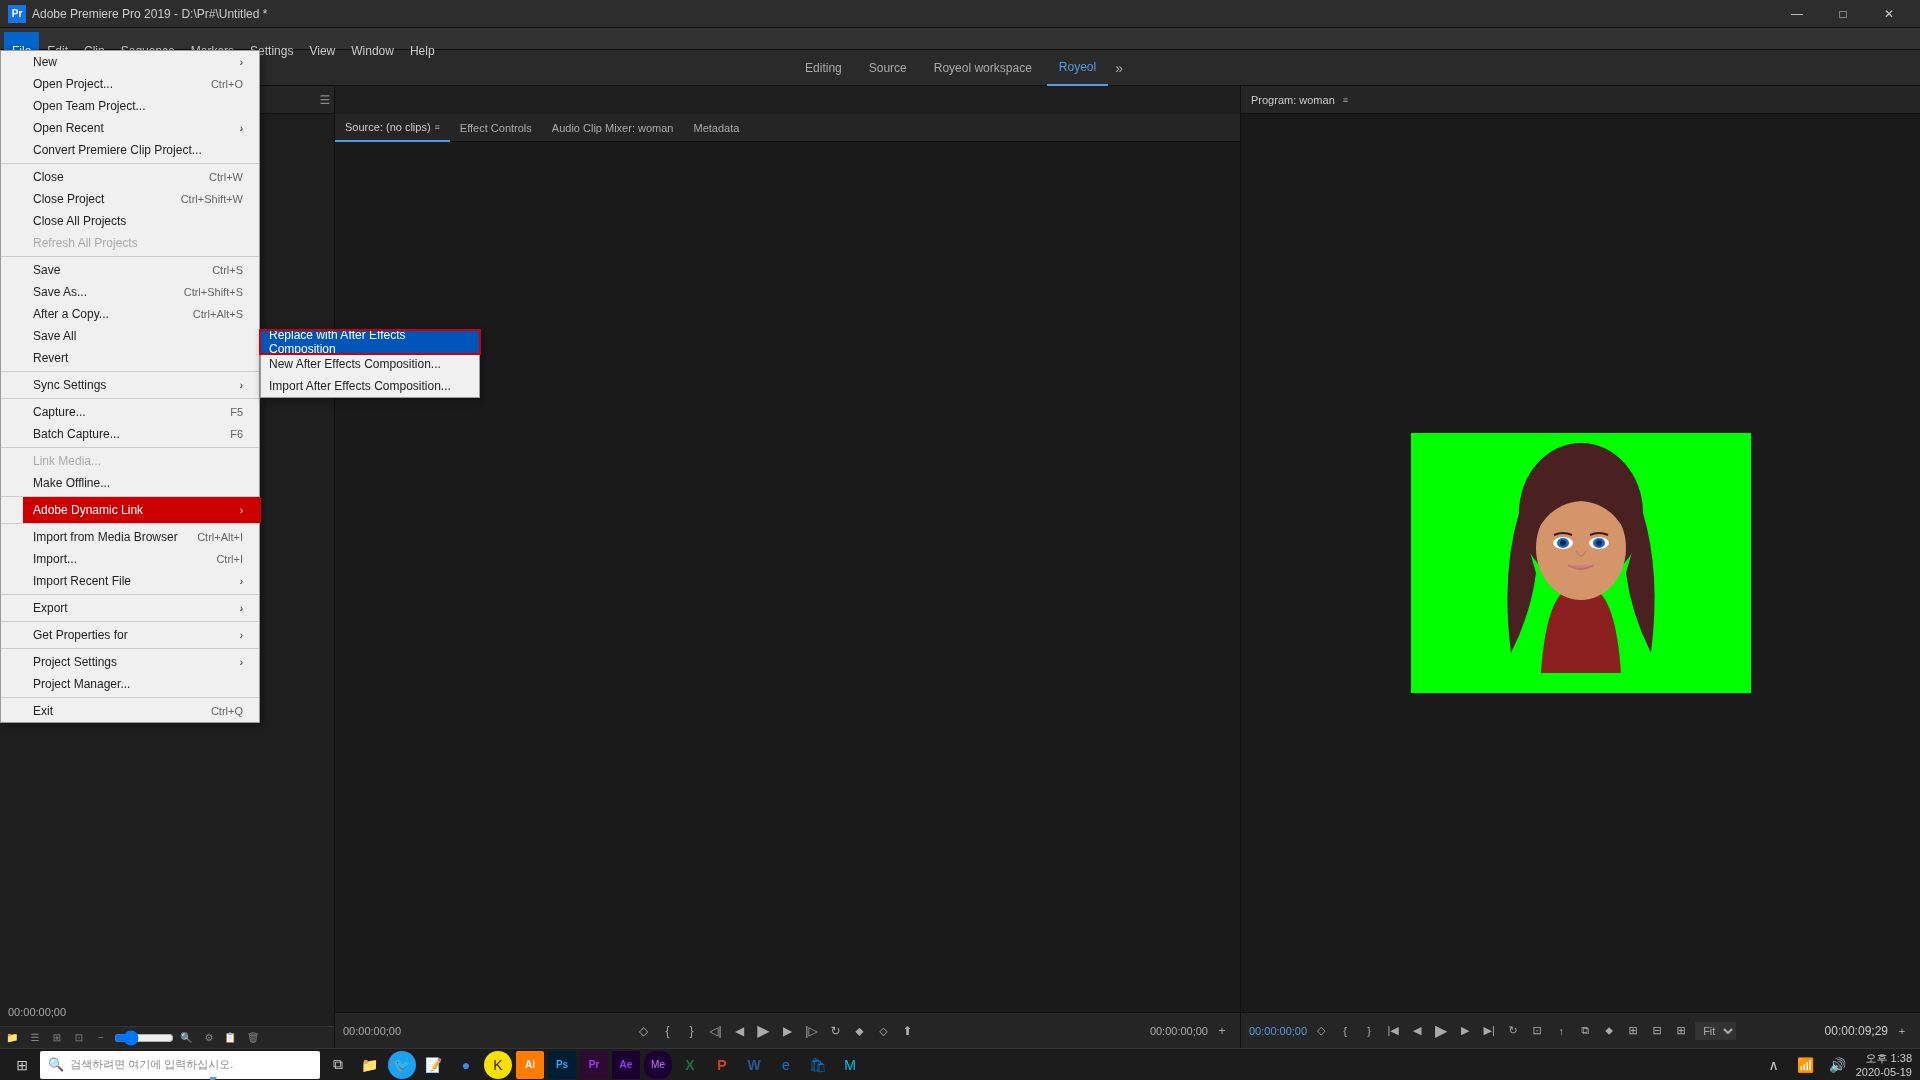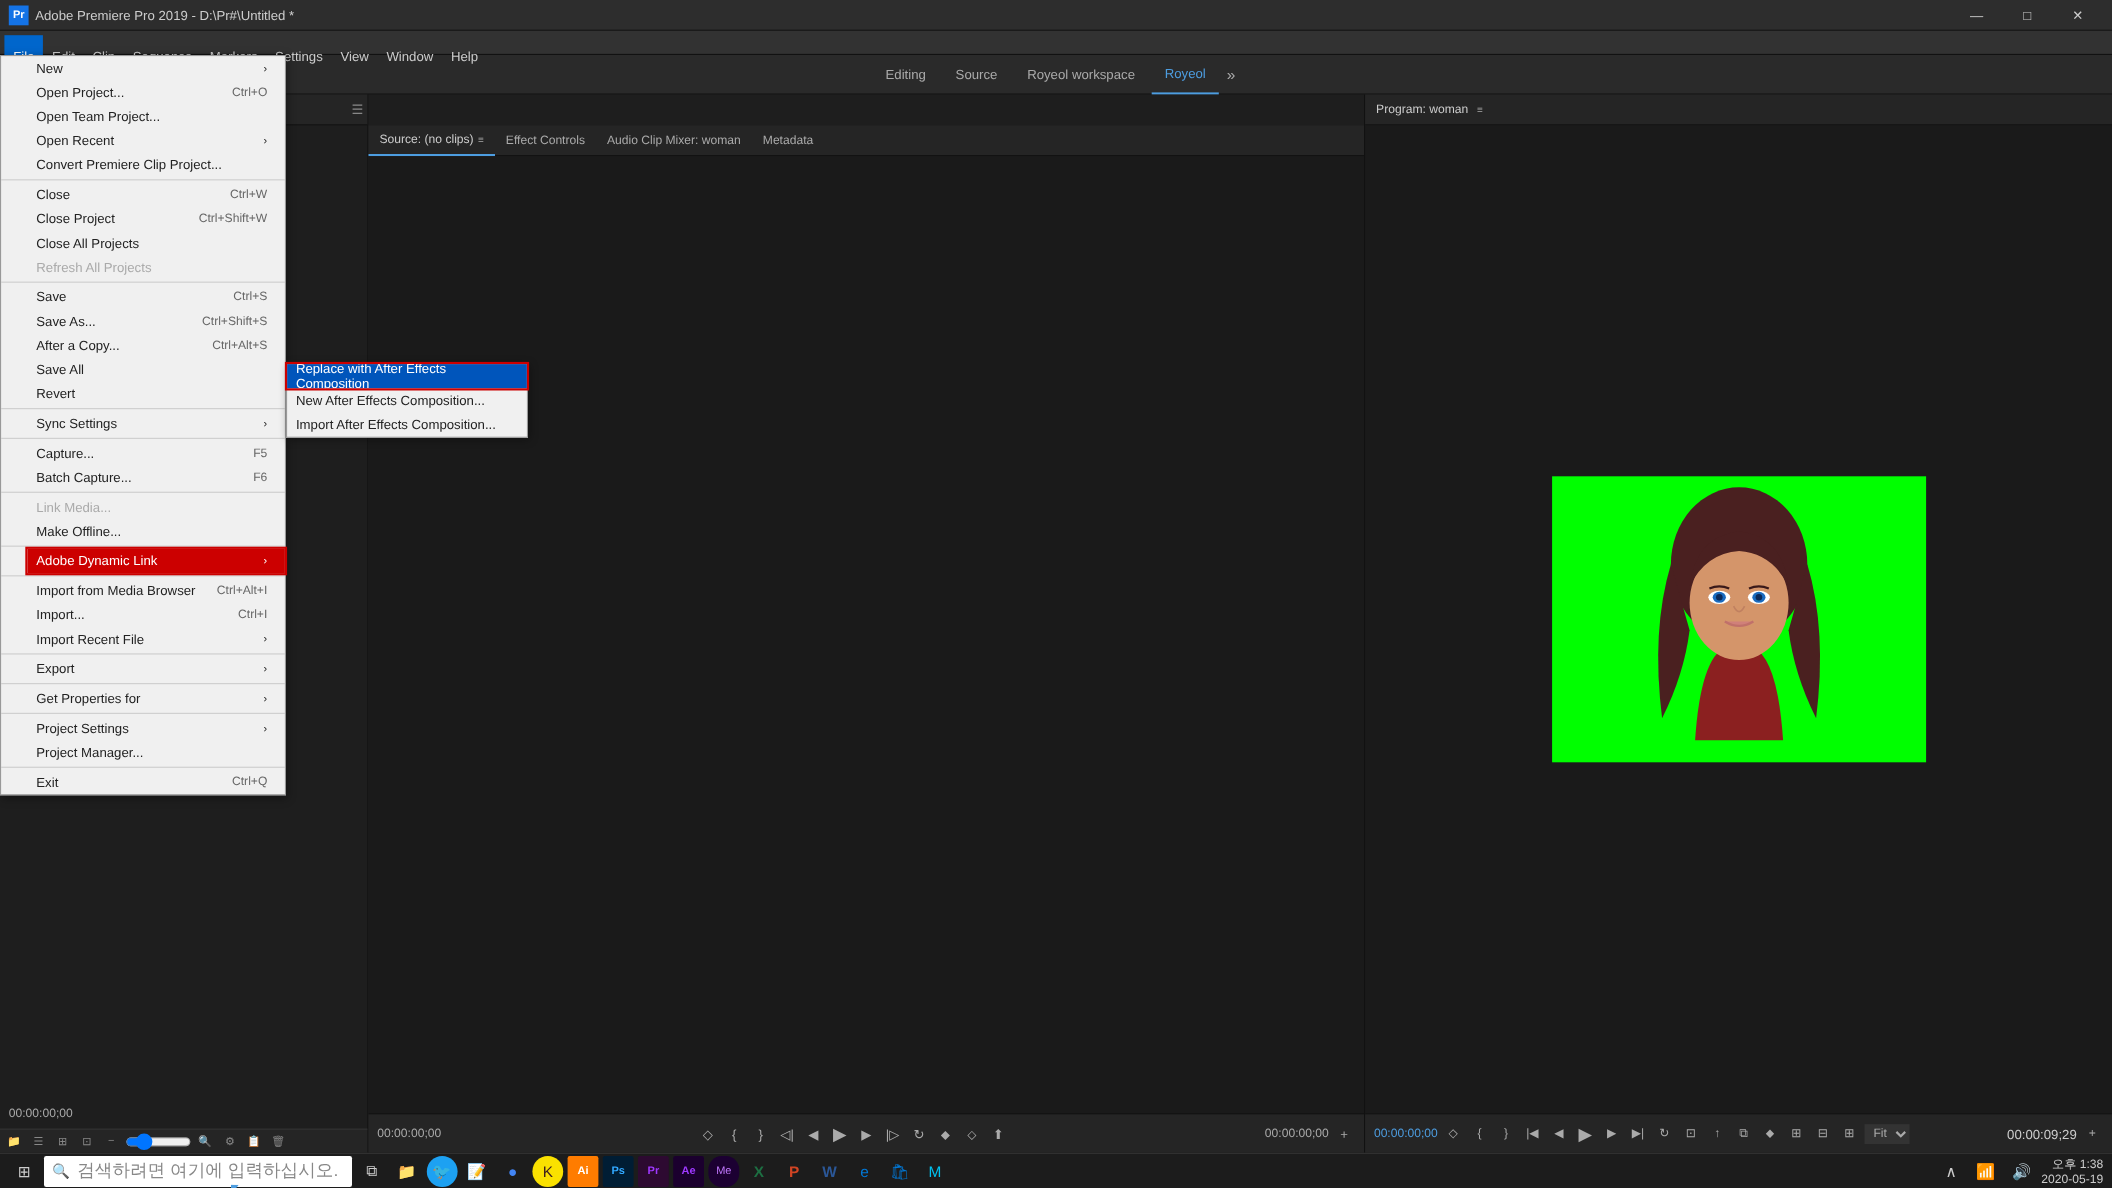--- a/index.html
+++ b/index.html
@@ -443,21 +443,21 @@
   <div class="submenu-item">
     <span>Import After Effects Composition...</span>
   </div>
 </div>
 
 <div id="taskbar">
   <div id="taskbar-left">
     <div class="taskbar-icon">⊞</div>
     <div class="taskbar-icon" style="width:280px;background:#fff;border-radius:2px;justify-content:flex-start;padding-left:8px;">
       <span style="font-size:13px;margin-right:6px;">🔍</span>
-      <span style="font-size:16px;color:#888;">검색하려면 여기에 입력하십시오.</span>
+      <span style="font-size:11px;color:#888;">검색하려면 여기에 입력하십시오.</span>
     </div>
     <div class="taskbar-icon">⧉</div>
     <div class="taskbar-icon">📁</div>
     <div class="taskbar-icon" style="background:#1da1f2;color:white;border-radius:50%;">🐦</div>
     <div class="taskbar-icon">📝</div>
     <div class="taskbar-icon" style="color:#4285f4;">●</div>
     <div class="taskbar-icon" style="background:#fae100;color:#3c1e1e;border-radius:50%;">K</div>
     <div class="taskbar-icon" style="background:#ff7c00;color:white;font-size:10px;font-weight:bold;">Ai</div>
     <div class="taskbar-icon" style="background:#001d34;color:#31a8ff;font-size:10px;font-weight:bold;">Ps</div>
     <div class="taskbar-icon" style="background:#2d0a31;color:#9f38ff;font-size:10px;font-weight:bold;">Pr</div>

